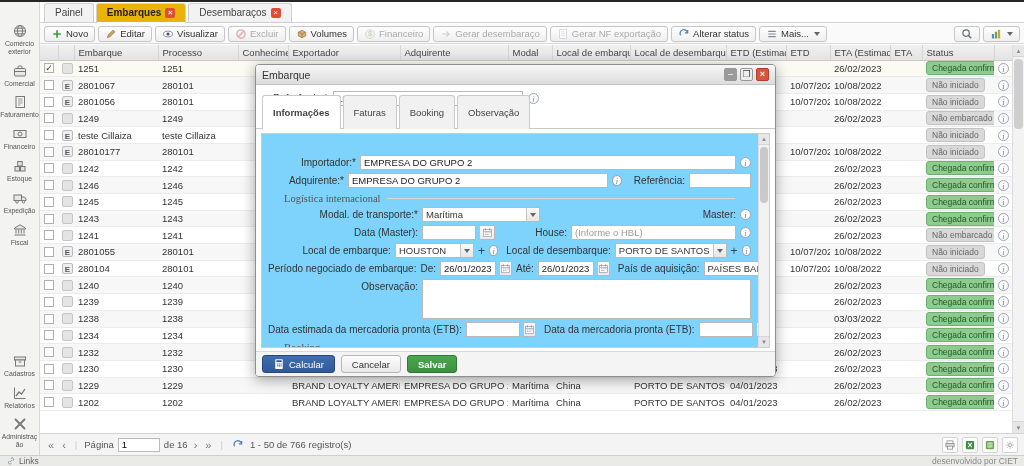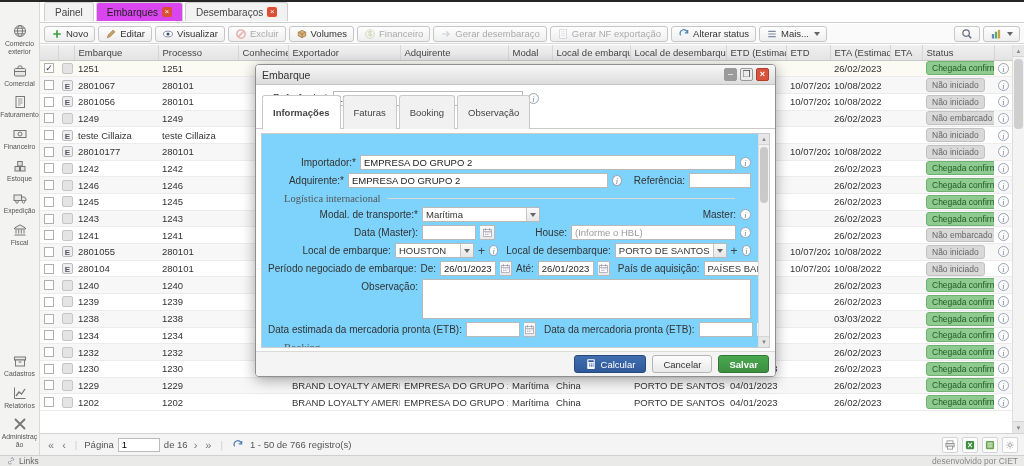--- a/index.html
+++ b/index.html
@@ -6,23 +6,23 @@
 html,body{width:1024px;height:466px;overflow:hidden}
 body{font-family:"Liberation Sans",sans-serif;font-size:10px;color:#333;background:#fff;position:relative}
 .topline{position:absolute;top:0;left:0;right:0;height:2px;background:#262626;z-index:50}
 
 .sidebar{position:absolute;top:2px;left:0;width:40px;bottom:11px;background:#f3f3f1;border-right:1px solid #d8d8d6;z-index:5}
 .side-group-top{padding-top:18px}
 .side-group-bottom{position:absolute;bottom:2px;left:0;right:0}
 .side-item{display:flex;flex-direction:column;align-items:center;padding:3px 0 4px;cursor:pointer}
 .side-item .lbl{font-size:6.8px;color:#555;text-align:center;line-height:1.15;margin-top:1px;word-break:break-word}
 
-.tabbar{position:absolute;top:2px;left:40px;right:0;height:21px;background:#fff;border-bottom:1px solid #cfcfcf;display:flex;align-items:flex-start;padding-left:4px}
+.tabbar{position:absolute;top:2px;left:40px;right:0;height:21px;background:#fff;border-bottom:1px solid #cfcfcf;display:flex;align-items:center;padding-left:4px}
 .tab{display:flex;align-items:center;gap:4px;padding:3px 10px 3px;border:1px solid #cfcfcf;border-bottom:none;background:#f2f2f2;color:#444;margin-right:2px;border-radius:3px 3px 0 0;cursor:pointer;height:19px}
-.tab.active{background:#d946ef;font-weight:normal;color:#222;position:relative}
+.tab.active{background:#eab308;font-weight:bold;color:#222;position:relative}
 .tab.active::after{content:"";position:absolute;left:0;right:0;bottom:-1px;height:1px;background:#fff}
 .tab-close{width:10px;height:10px;background:#dd4f33;color:#fff;font-size:8px;line-height:10px;text-align:center;border-radius:2px}
 .toolbar{position:absolute;top:24px;left:40px;right:0;height:20px;background:#fafafa;border-bottom:1px solid #d9d9d9;display:flex;align-items:center;gap:3px;padding:0 4px}
 .tbtn{display:flex;align-items:center;gap:3px;height:16px;padding:0 6px;background:linear-gradient(#fefefe,#efefef);border:1px solid #c6c6c6;border-radius:3px;font-size:9.5px;color:#333;cursor:pointer;white-space:nowrap}
 .tbtn.disabled{color:#aaa;cursor:default}
 .tbtn.disabled svg{opacity:.4}
 .tb-spacer{flex:1}
 .caret{width:0;height:0;border-left:3px solid transparent;border-right:3px solid transparent;border-top:4px solid #666;display:inline-block;margin-left:2px}
 
 .grid-wrap{position:absolute;top:45px;left:40px;right:0;bottom:33px;background:#fff}
@@ -77,21 +77,21 @@
 .inp::placeholder{color:#9a9a9a}
 .grow{flex:1}
 .combo{height:15px;border:1px solid #b9b9b9;display:flex;align-items:center;background:#fff;cursor:pointer}
 .combo .ctext{flex:1;padding:0 3px;overflow:hidden;white-space:nowrap;font-size:9.5px}
 .combo .ctrig{width:13px;align-self:stretch;background:linear-gradient(#fafafa,#e6e6e6);border-left:1px solid #c5c5c5;display:flex;align-items:center;justify-content:center}
 .calbtn{width:15px;height:15px;border:1px solid #b9b9b9;border-left:none;background:linear-gradient(#fafafa,#e9e9e9);display:flex;align-items:center;justify-content:center;cursor:pointer}
 .plus-add{color:#444;font-size:12px;cursor:pointer;line-height:1}
 .legend{display:flex;align-items:center;gap:6px;margin:5px 20px 2px;color:#555;font-size:10.5px;font-family:"Liberation Serif",serif}
 .legend::after{content:"";flex:1;height:1px;background:#d8d8d8}
 textarea{border:1px solid #b9b9b9;height:40px;resize:none;font-family:"Liberation Sans",sans-serif;font-size:9.5px}
-.modal-footer{height:25px;background:#f4f4f4;border-top:1px solid #d9d9d9;border-radius:0 0 3px 3px;display:flex;align-items:center;justify-content:flex-end;gap:6px;padding:0 6px;margin-top:3px}
+.modal-footer{height:25px;background:#f4f4f4;border-top:1px solid #d9d9d9;border-radius:0 0 3px 3px;display:flex;align-items:center;gap:6px;padding:0 6px;margin-top:3px}
 .mbtn{height:18px;padding:0 10px;border-radius:3px;font-size:9.5px;cursor:pointer;display:flex;align-items:center;gap:4px;border:1px solid #b5b5b5;background:linear-gradient(#fdfdfd,#e8e8e8);color:#333;font-family:"Liberation Sans",sans-serif}
 .mbtn.blue{background:linear-gradient(#3f6eb0,#30599a);border-color:#28497e;color:#fff}
 .mbtn.green{background:linear-gradient(#4aa84e,#3c8f40);border-color:#317634;color:#fff;font-weight:bold}
 svg{display:block}
 </style>
 </head>
 <body>
 
 <div class="topline"></div>
 

